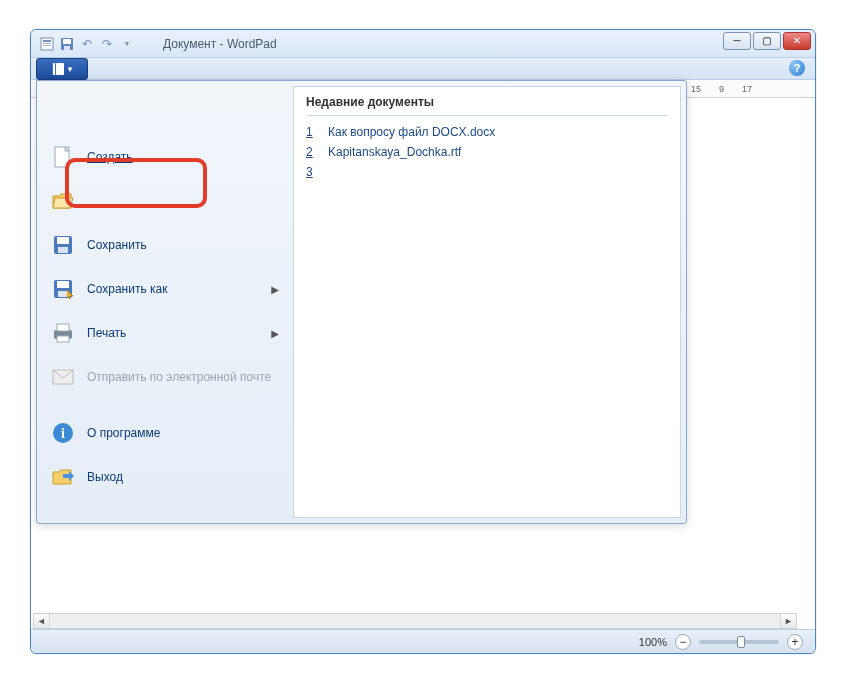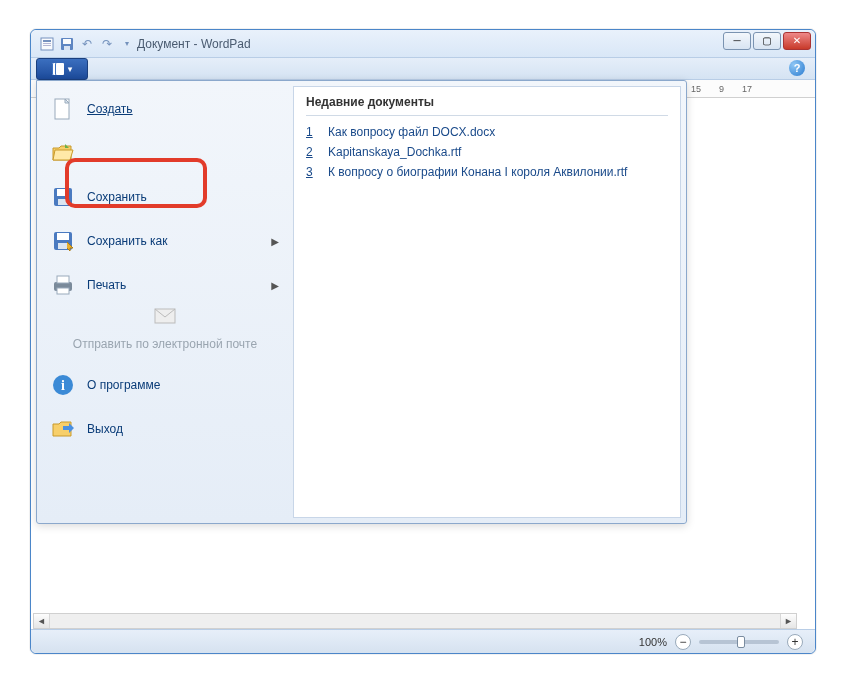--- a/index.html
+++ b/index.html
@@ -30,21 +30,21 @@
   border-top-right-radius: 6px;
   display: flex;
   align-items: center;
   padding-left: 8px;
   position: relative;
   border-bottom: 1px solid #b8cde6;
 }
 .titlebar .qat { display: flex; gap: 4px; align-items: center; }
 .titlebar .qat span { width: 16px; height: 16px; display: inline-flex; align-items: center; justify-content: center; opacity: 0.8; }
 .titlebar .title {
-  margin-left: 2px;
+  margin-left: 28px;
   color: #4a5b70;
   font-size: 12px;
 }
 .winbtns {
   position: absolute;
   right: 4px; top: 2px;
   display: flex;
   gap: 2px;
 }
 .winbtns button {
@@ -113,33 +113,34 @@
   background: linear-gradient(#f2f6fb, #e5edf7);
   border: 1px solid #8ba8cc;
   border-radius: 0 3px 3px 3px;
   display: flex;
   box-shadow: 0 2px 8px rgba(0,0,0,0.15);
   z-index: 5;
 }
 .filemenu .leftcol {
   width: 256px;
   padding: 6px;
+  margin-top: 48px;
 }
 .filemenu .leftcol .mi {
   display: flex;
   align-items: center;
   height: 44px;
   padding: 0 8px;
   gap: 12px;
   color: #0a3c78;
   cursor: pointer;
   position: relative;
   border-radius: 2px;
 }
-.filemenu .leftcol .mi.disabled { color: #9aa5b0; cursor: default; flex-direction: column; }
+.filemenu .leftcol .mi.disabled { color: #9aa5b0; cursor: default; }
 .filemenu .leftcol .mi .label { flex: 1; font-size: 12px; }
 .filemenu .leftcol .mi .label .ul { text-decoration: underline; }
 .filemenu .leftcol .mi .arrow { color: #555; font-size: 10px; }
 .filemenu .leftcol .mi .micon { width: 24px; height: 24px; display:inline-flex; align-items:center; justify-content:center; }
 .filemenu .rightcol {
   flex: 1;
   background: #fff;
   margin: 5px 5px 5px 0;
   border: 1px solid #c8d6e8;
   padding: 8px 12px;
@@ -407,20 +408,19 @@
       <div class="recent">
         <span class="num">1</span>
         <span>Как вопросу файл DOCX.docx</span>
       </div>
       <div class="recent">
         <span class="num">2</span>
         <span>Kapitanskaya_Dochka.rtf</span>
       </div>
       <div class="recent">
         <span class="num">3</span>
-        <span>К вопросу о  биографии  Конана  I  короля  Аквилонии.rtf</span>
       </div>
     </div>
   </div>
 
   <div class="highlight-box"></div>
 
 </div>
 
 </body></html>

